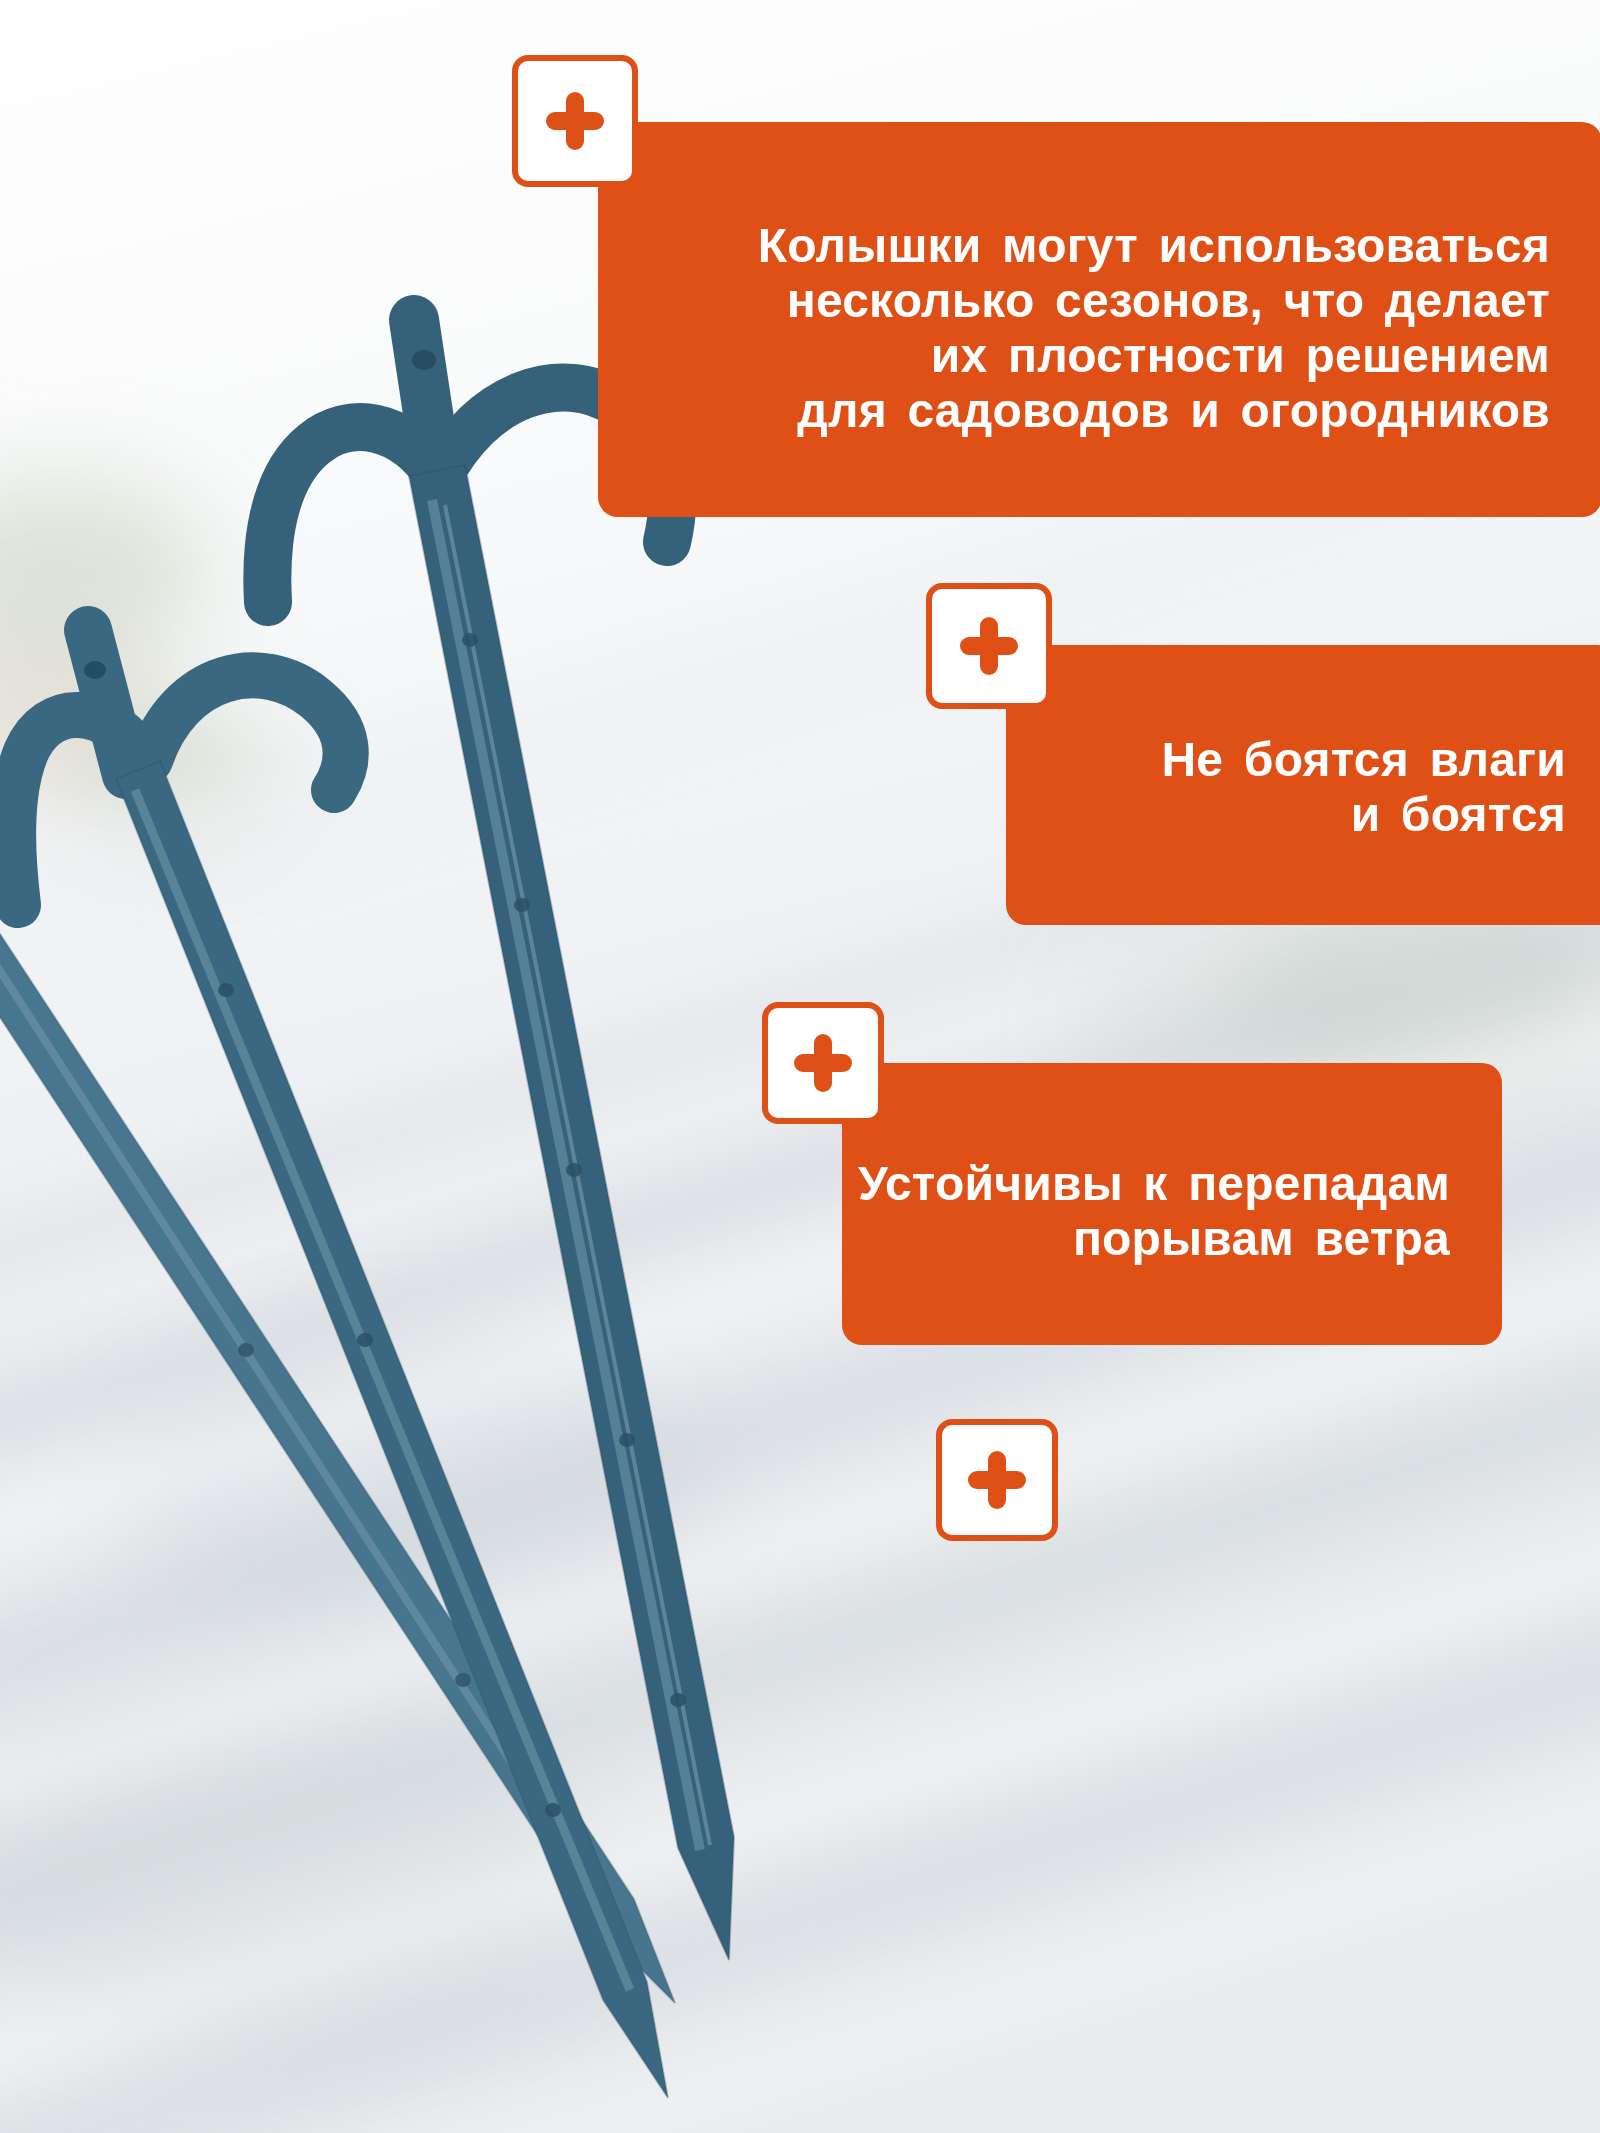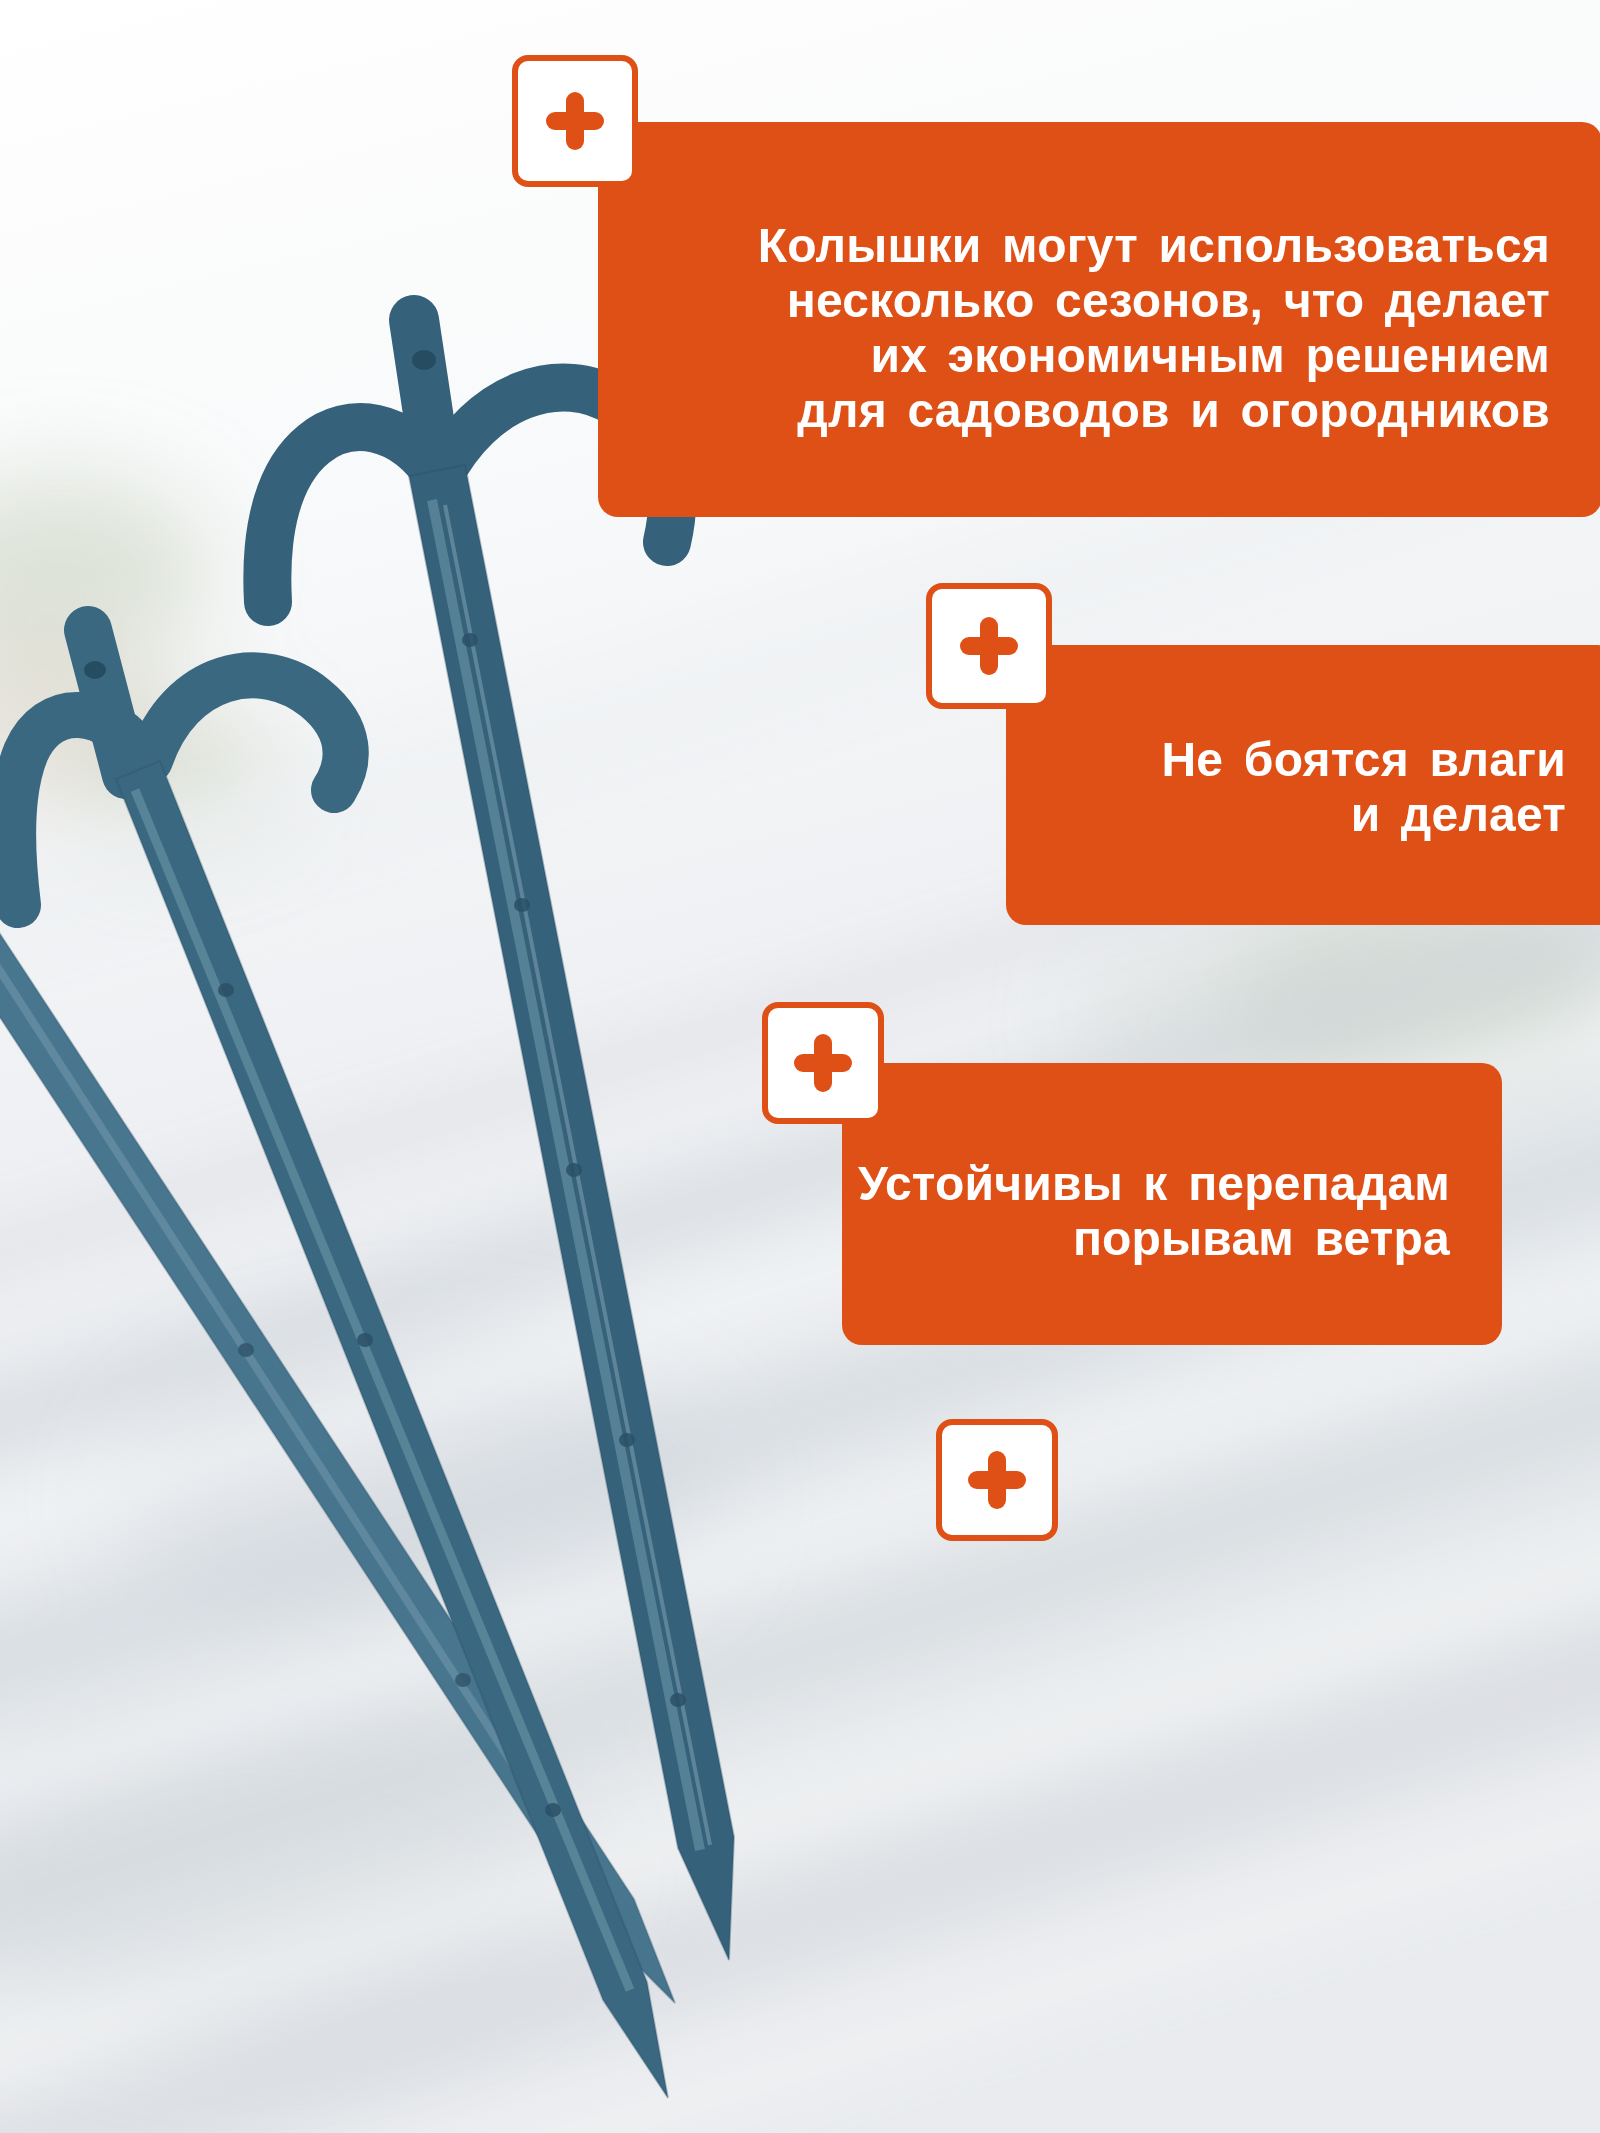--- a/index.html
+++ b/index.html
@@ -130,30 +130,30 @@
       <ellipse cx="522" cy="905" rx="8" ry="7" fill="#2A5066" opacity="0.85"></ellipse>
       <ellipse cx="574" cy="1170" rx="8" ry="7" fill="#2A5066" opacity="0.85"></ellipse>
       <ellipse cx="627" cy="1440" rx="8" ry="7" fill="#2A5066" opacity="0.85"></ellipse>
       <ellipse cx="678" cy="1700" rx="8" ry="7" fill="#2A5066" opacity="0.85"></ellipse>
     </g>
   </svg>
 
   <section class="callout c1">
     <div>Колышки могут использоваться</div>
     <div>несколько сезонов, что делает</div>
-    <div>их экономичным решением</div>
+    <div>их плостности решением</div>
     <div>для садоводов и огородников</div>
   </section>
   <div class="badge b1">
     <span class="plus-icon"></span>
   </div>
 
   <section class="callout c2">
     <div>Не боятся влаги</div>
-    <div>и делает</div>
+    <div>и боятся</div>
   </section>
   <div class="badge b2">
     <span class="plus-icon"></span>
   </div>
 
   <section class="callout c3">
     <div>Устойчивы к перепадам</div>
     <div>порывам ветра</div>
   </section>
   <div class="badge b3">

